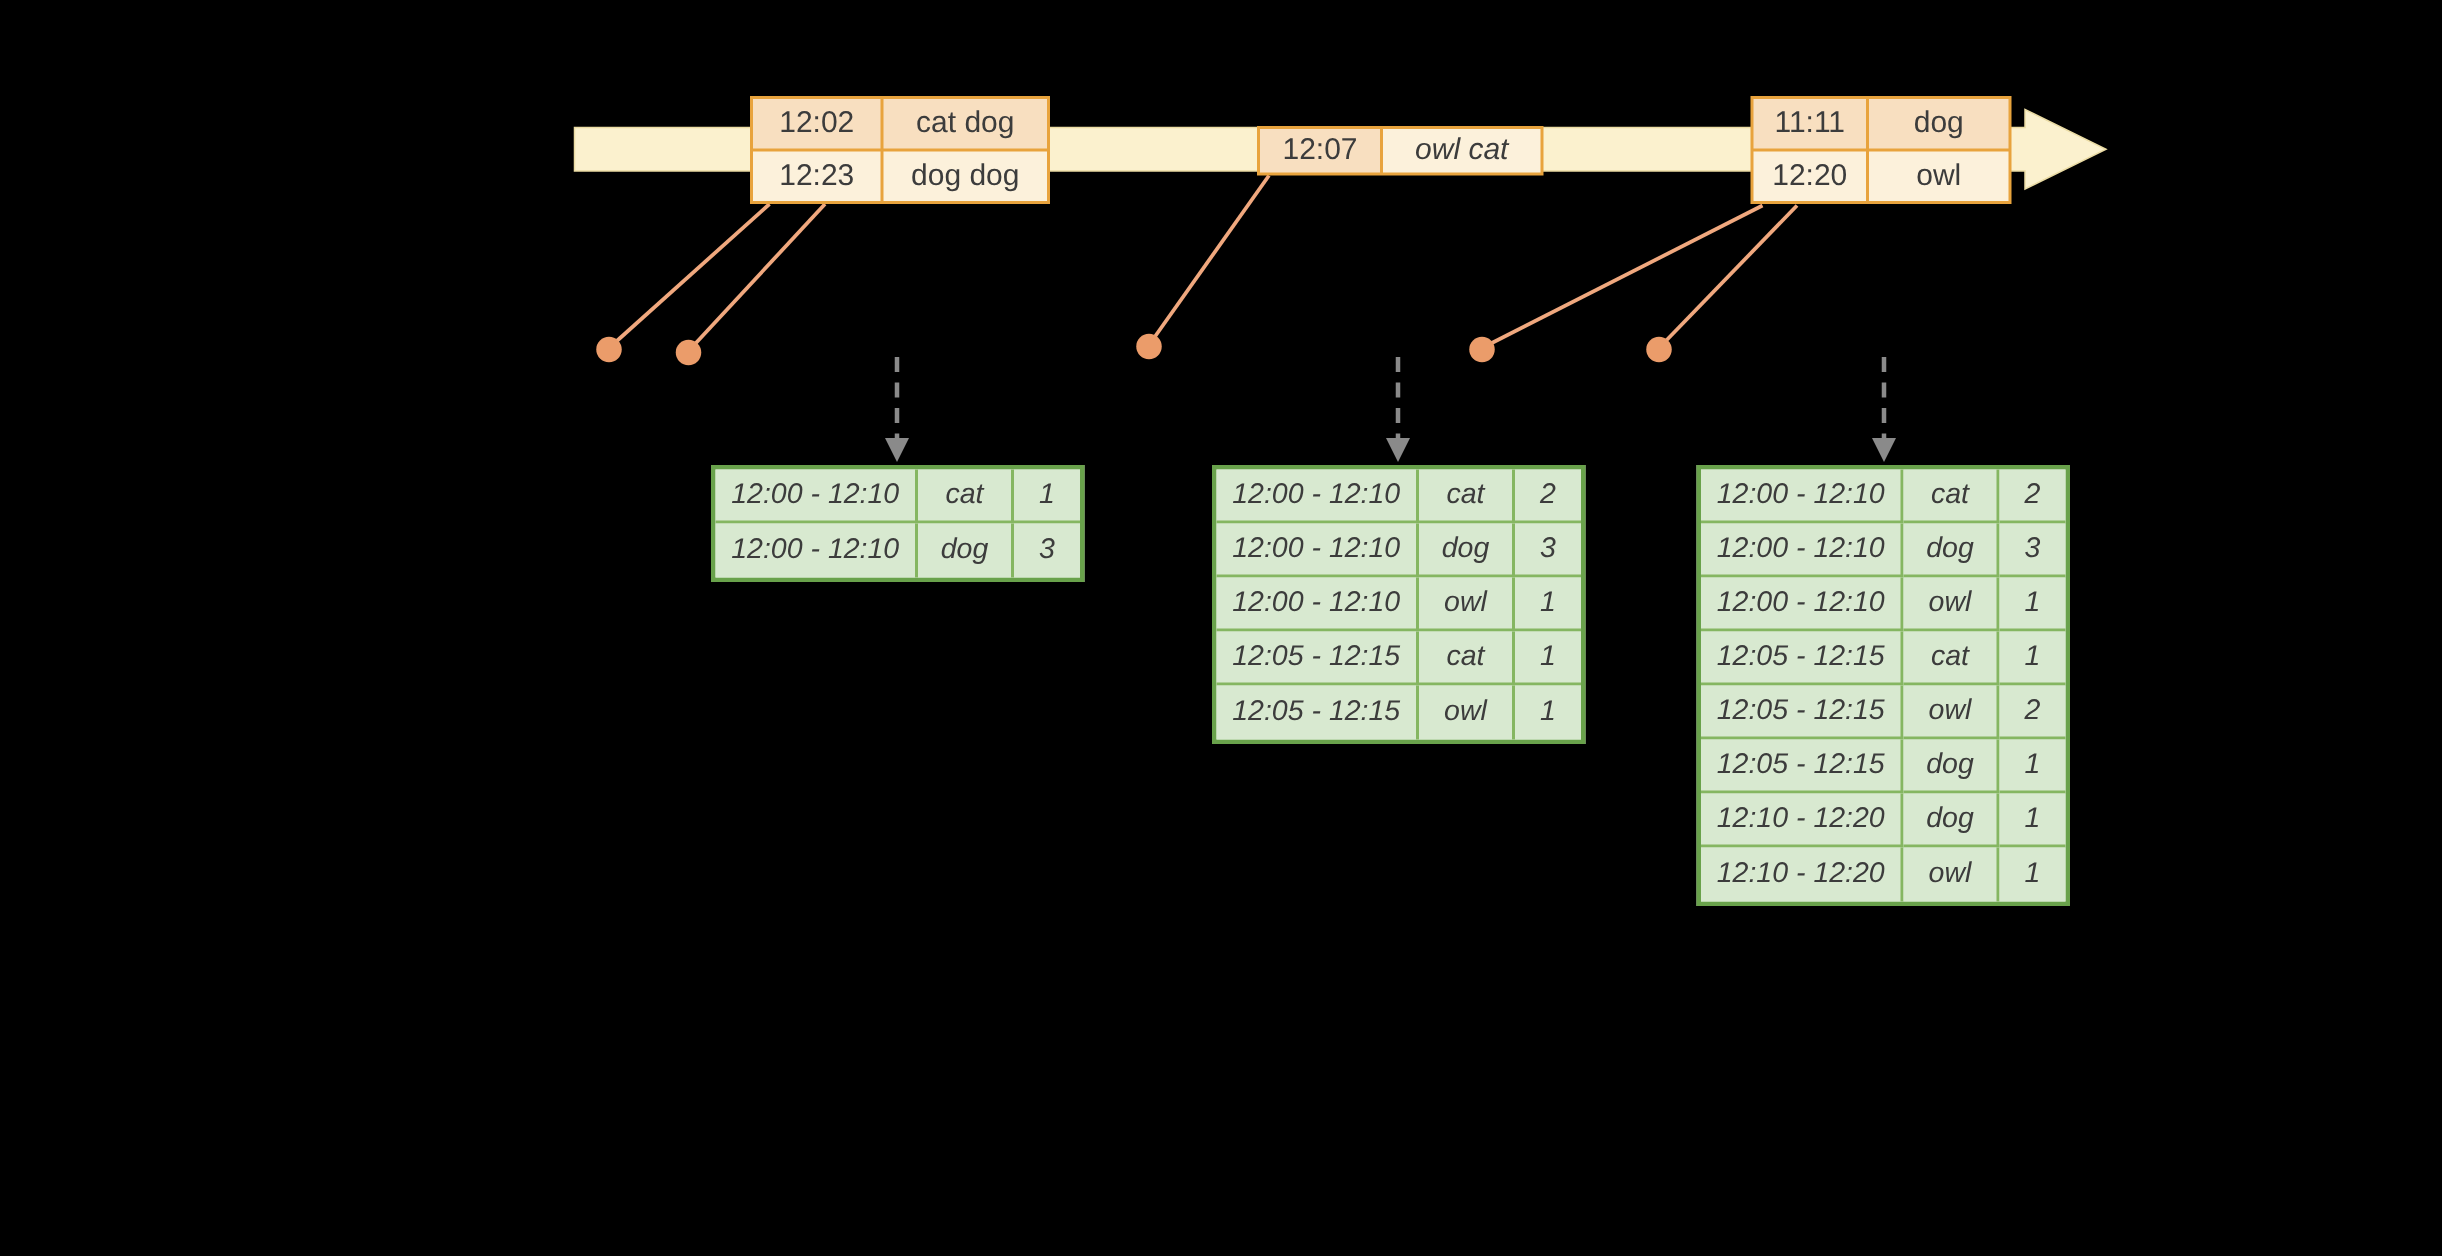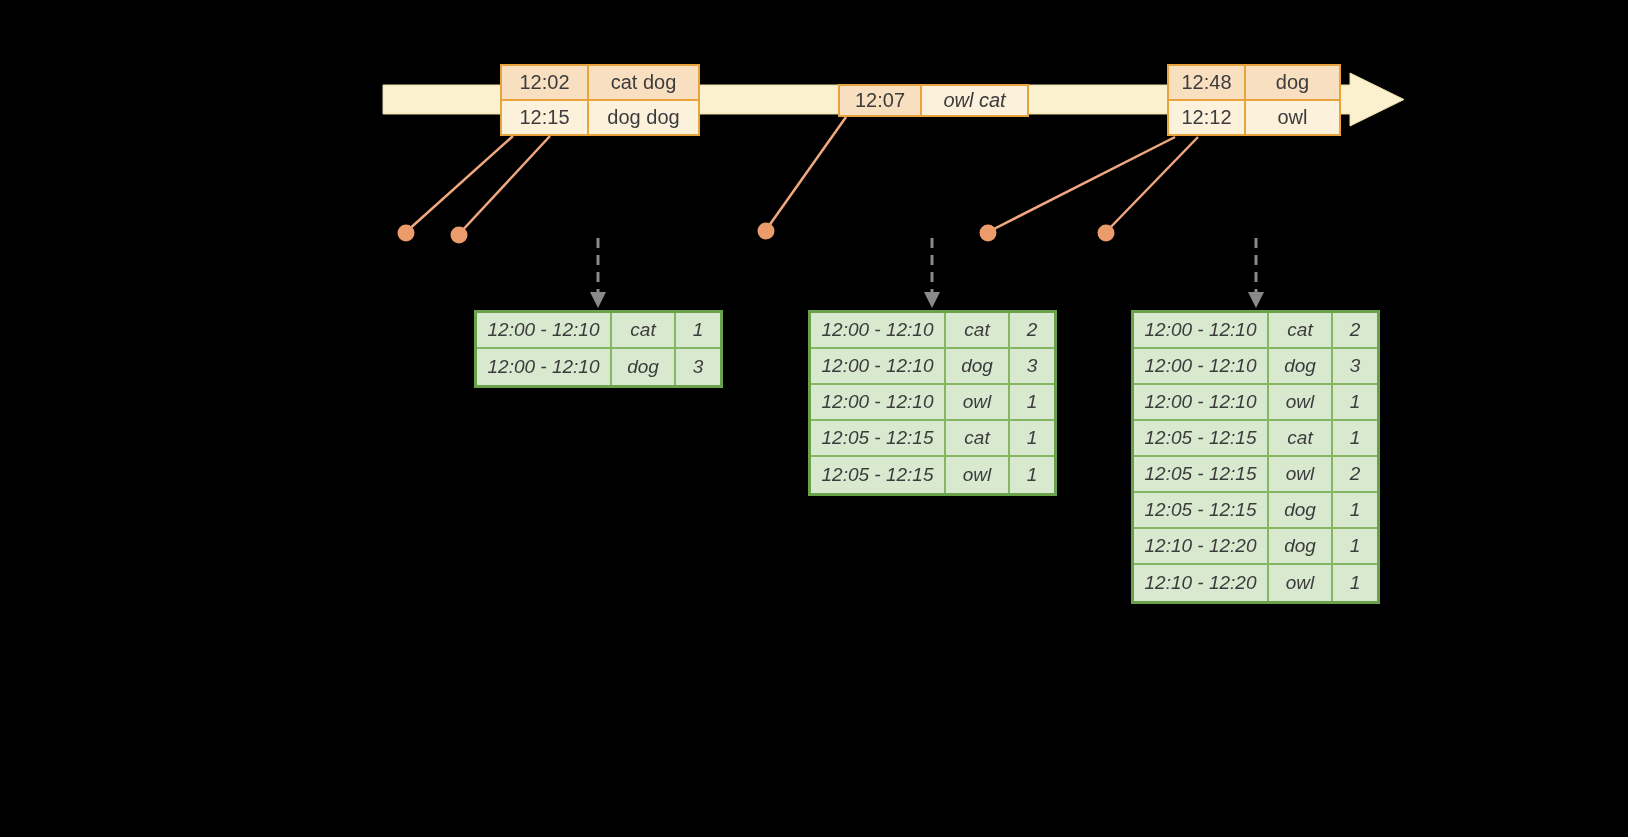--- a/index.html
+++ b/index.html
@@ -102,28 +102,28 @@
       <polygon class="trigger-head" points="924,292 940,292 932,308"></polygon>
     </g>
     <g>
       <line class="trigger-line" x1="1256" y1="238" x2="1256" y2="293"></line>
       <polygon class="trigger-head" points="1248,292 1264,292 1256,308"></polygon>
     </g>
   </svg>
 
   <div class="etable ebox1">
       <div class="trow"><div class="tcell">12:02</div><div class="tcell">cat dog</div></div>
-      <div class="trow"><div class="tcell">12:15</div><div class="tcell">dog dog</div></div>
+      <div class="trow"><div class="tcell">12:23</div><div class="tcell">dog dog</div></div>
     </div>
   <div class="etable ebox2">
       <div class="trow"><div class="tcell">12:07</div><div class="tcell">owl cat</div></div>
     </div>
   <div class="etable ebox3">
-      <div class="trow"><div class="tcell">12:48</div><div class="tcell">dog</div></div>
-      <div class="trow"><div class="tcell">12:12</div><div class="tcell">owl</div></div>
+      <div class="trow"><div class="tcell">11:11</div><div class="tcell">dog</div></div>
+      <div class="trow"><div class="tcell">12:20</div><div class="tcell">owl</div></div>
     </div>
 
   <div class="gtable gtable1">
       <div class="trow"><div class="tcell">12:00 - 12:10</div><div class="tcell">cat</div><div class="tcell">1</div></div>
       <div class="trow"><div class="tcell">12:00 - 12:10</div><div class="tcell">dog</div><div class="tcell">3</div></div>
     </div>
   <div class="gtable gtable2">
       <div class="trow"><div class="tcell">12:00 - 12:10</div><div class="tcell">cat</div><div class="tcell">2</div></div>
       <div class="trow"><div class="tcell">12:00 - 12:10</div><div class="tcell">dog</div><div class="tcell">3</div></div>
       <div class="trow"><div class="tcell">12:00 - 12:10</div><div class="tcell">owl</div><div class="tcell">1</div></div>

